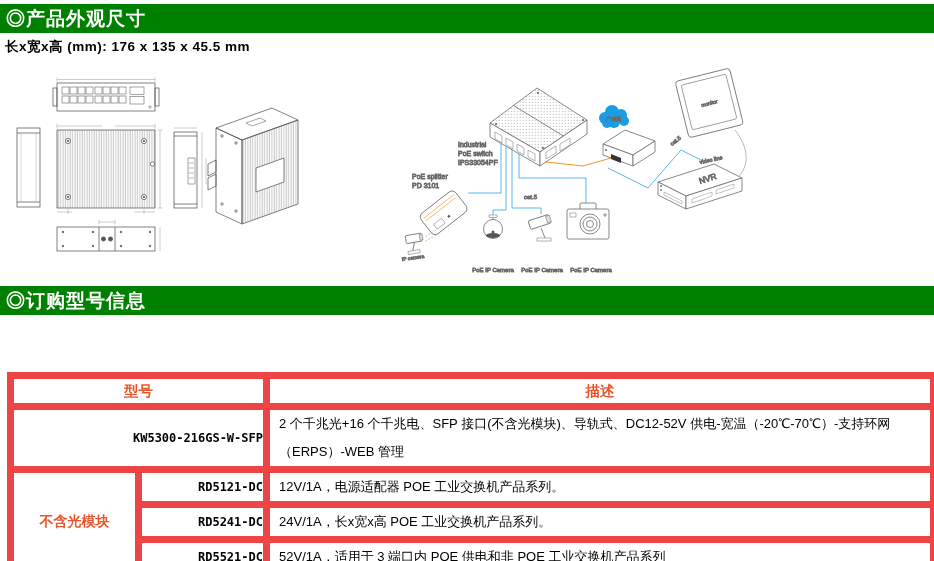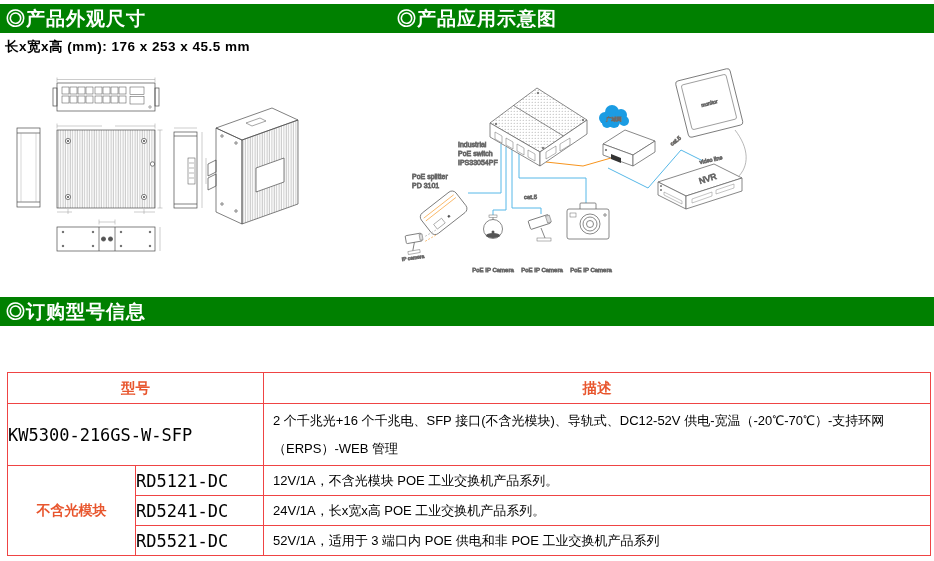--- a/index.html
+++ b/index.html
@@ -4,50 +4,49 @@
 <style>
   html,body{margin:0;padding:0;background:#fff;}
   body{width:934px;height:561px;position:relative;overflow:hidden;
        font-family:"Liberation Sans",sans-serif;color:#000;}
   .bar{position:absolute;left:0;width:934px;height:29px;background:var(--green,#008000);}
   .bar .title{position:absolute;top:0;line-height:29px;color:#fff;font-weight:bold;
        font-size:19px;letter-spacing:1px;white-space:nowrap;}
   .t-left{left:6px;}
   .t-mid{left:397px;}
   #bar1{top:4px;}
-  #bar2{top:297px;}
+  #bar2{top:286px;}
   #dims{position:absolute;left:5px;top:38px;font-size:13.5px;font-weight:bold;
        letter-spacing:0.5px;white-space:nowrap;}
   svg{position:absolute;}
   #techsvg{left:2px;top:76px;}
   #appsvg{left:378px;top:62px;}
   .diaglabel{font-size:7px;fill:#444;font-family:"Liberation Sans",sans-serif;}
   table{position:absolute;left:7px;top:372px;width:923px;border-collapse:collapse;
        table-layout:fixed;font-size:13px;}
-  td{border:1px solid #ef4444;padding:0 9px;vertical-align:middle;}
+  td{border:7px solid #ef4444;padding:0 9px;vertical-align:middle;}
   .hdr{color:var(--table_orange,#e8562e);font-weight:bold;text-align:center;
        font-size:14.5px;padding:0;}
-  .model{text-align:left;font-weight:normal;font-family:"DejaVu Sans Mono",monospace;
-       font-size:17px;padding:0;}
+  .model{text-align:right;font-weight:bold;font-family:"DejaVu Sans Mono",monospace;
+       font-size:12px;padding:0;}
   .grp{color:var(--table_orange,#e8562e);font-weight:bold;text-align:center;
        font-size:14px;padding:0;}
   .desc{line-height:2.15;}
   tr.hrow{height:31px;}
   tr.r1{height:62px;}
   tr.rs{height:30px;}
 </style>
 </head>
 <body>
 
 <div class="bar" id="bar1">
   <span class="title t-left">◎产品外观尺寸</span>
-  <span class="title t-mid">◎产品应用示意图</span>
 </div>
 
-<div id="dims">长x宽x高 (mm): 176 x 253 x 45.5 mm</div>
+<div id="dims">长x宽x高 (mm): 176 x 135 x 45.5 mm</div>
 
 <svg id="techsvg" width="360" height="180" viewBox="0 0 360 180">
   <defs>
     <pattern id="vhatch" width="2.4" height="6" patternUnits="userSpaceOnUse">
       <line x1="1" y1="0" x2="1" y2="6" stroke="#8a8a8a" stroke-width="0.55"></line>
     </pattern>
     <pattern id="dotsp" width="3" height="3" patternUnits="userSpaceOnUse">
       <circle cx="1.2" cy="1.2" r="0.5" fill="#999"></circle>
     </pattern>
   </defs>
@@ -315,21 +314,21 @@
       <td class="hdr" colspan="2">型号</td>
       <td class="hdr">描述</td>
     </tr>
     <tr class="r1">
       <td class="model" colspan="2">KW5300-216GS-W-SFP</td>
       <td class="desc">2 个千兆光+16 个千兆电、SFP 接口(不含光模块)、导轨式、DC12-52V 供电-宽温（-20℃-70℃）-支持环网（ERPS）-WEB 管理</td>
     </tr>
     <tr class="rs">
       <td class="grp" rowspan="3">不含光模块</td>
       <td class="model">RD5121-DC</td>
-      <td class="desc">12V/1A，不含光模块 POE 工业交换机产品系列。</td>
+      <td class="desc">12V/1A，电源适配器 POE 工业交换机产品系列。</td>
     </tr>
     <tr class="rs">
       <td class="model">RD5241-DC</td>
       <td class="desc">24V/1A，长x宽x高 POE 工业交换机产品系列。</td>
     </tr>
     <tr class="rs">
       <td class="model">RD5521-DC</td>
       <td class="desc">52V/1A，适用于 3 端口内 POE 供电和非 POE 工业交换机产品系列</td>
     </tr>
   </tbody>

